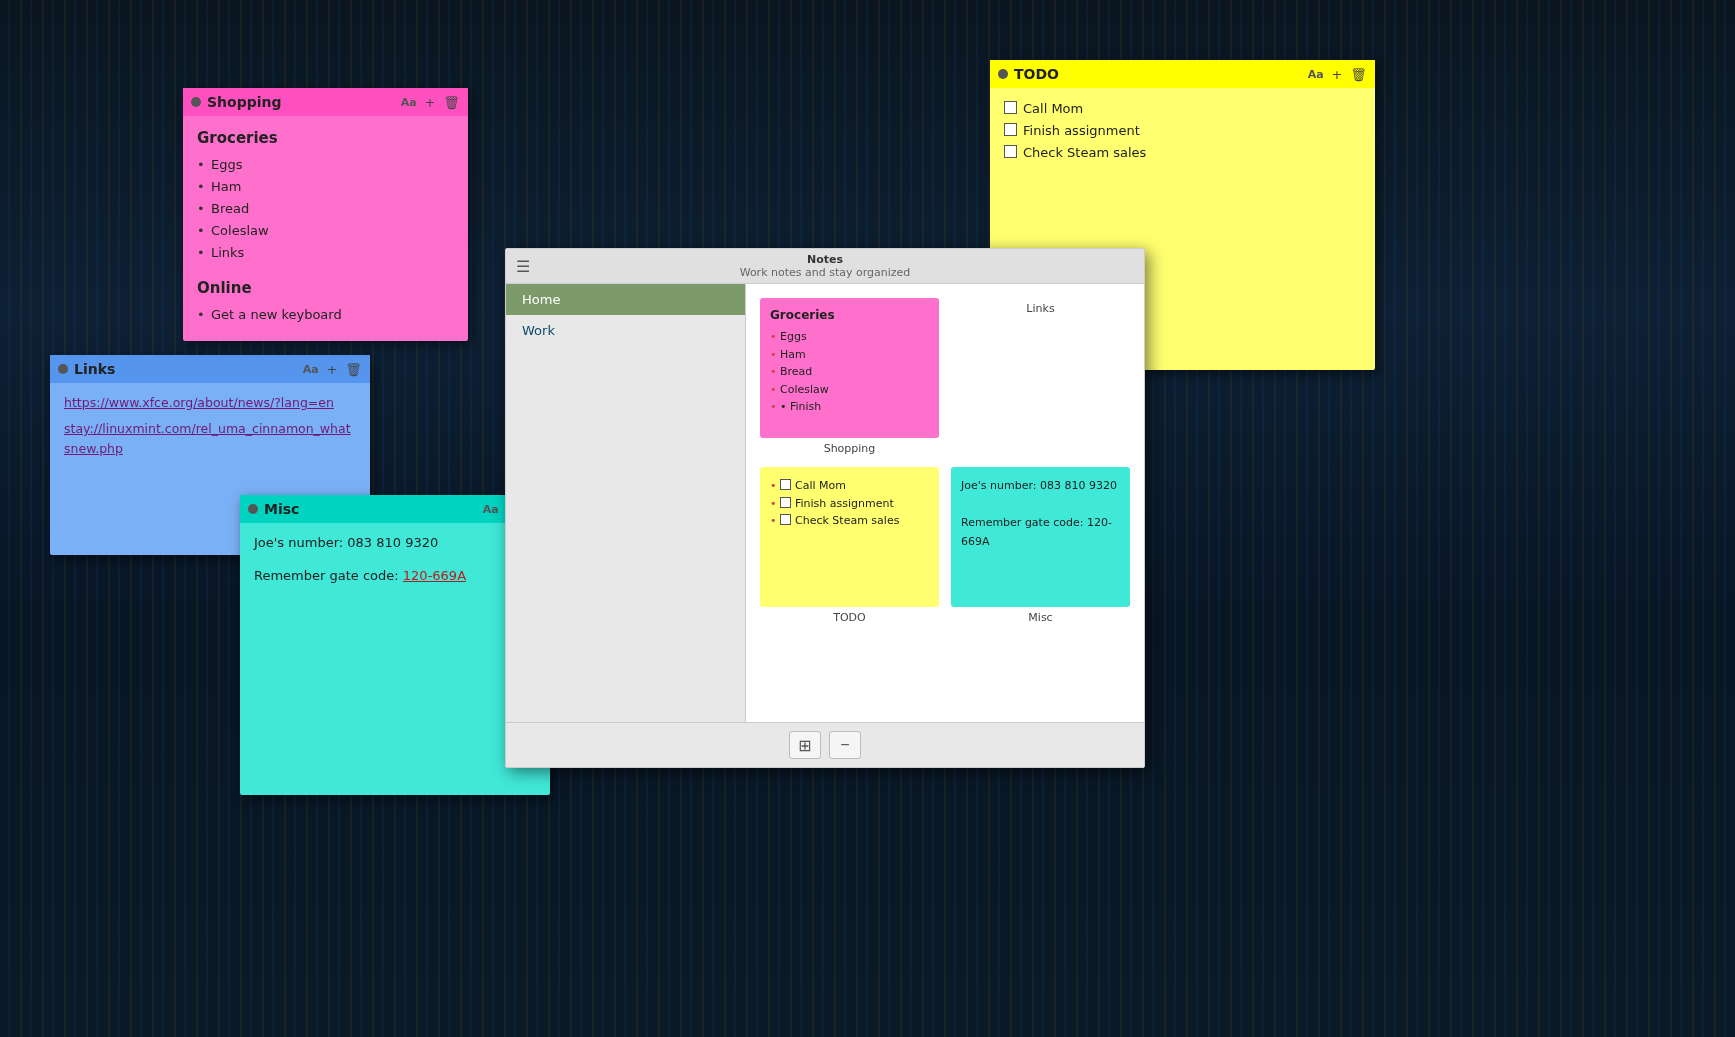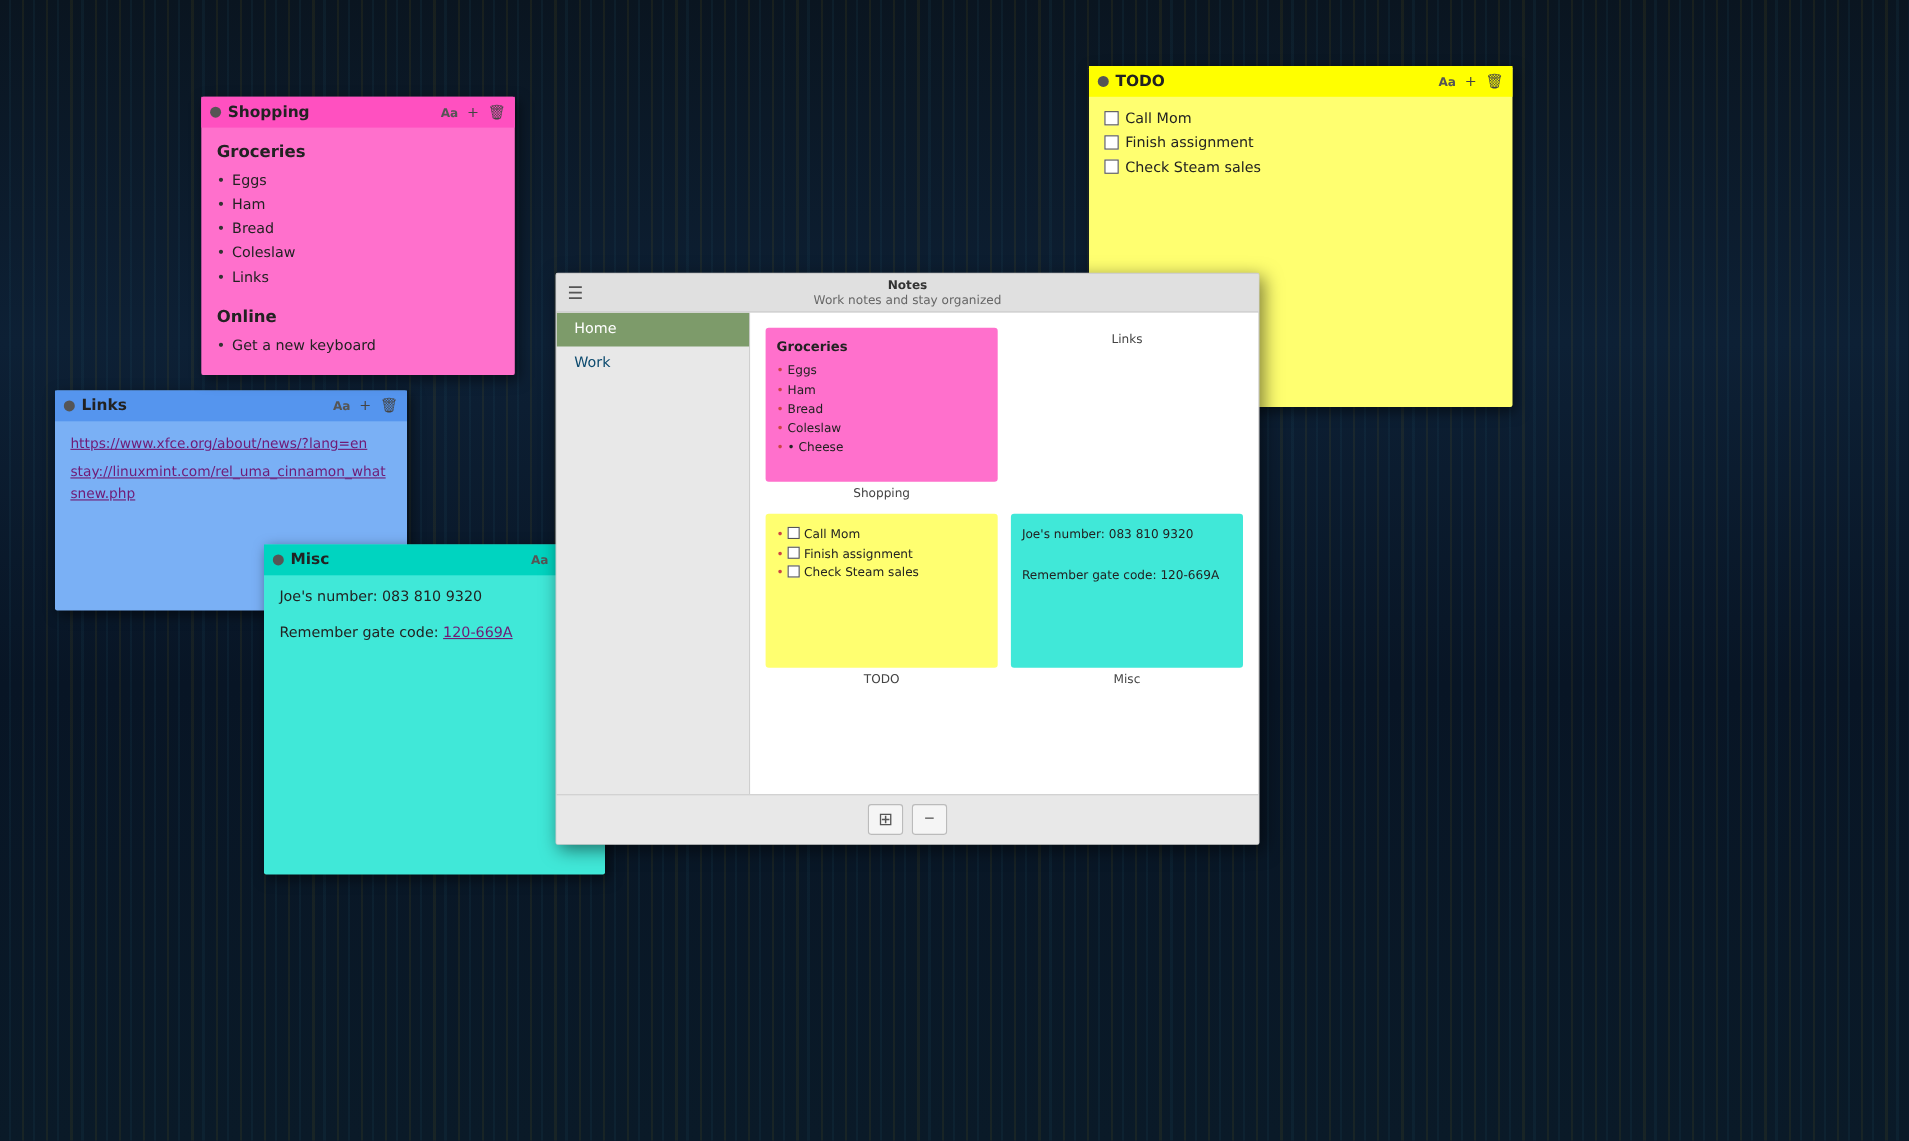--- a/index.html
+++ b/index.html
@@ -184,21 +184,21 @@
       color: #701a75;
       text-decoration: underline;
       cursor: pointer;
       font-size: 12.5px;
       display: block;
       margin-bottom: 6px;
       word-break: break-all;
     }
 
     .gate-link {
-      color: #701a75;
+      color: #b91c1c;
       text-decoration: underline;
     }
 
     
     .notes-manager {
       position: absolute;
       top: 248px;
       left: 505px;
       width: 640px;
       height: 520px;
@@ -243,21 +243,21 @@
     }
 
     .nm-body {
       display: flex;
       flex: 1;
       overflow: hidden;
     }
 
     
     .nm-sidebar {
-      width: 176px;
+      width: 240px;
       background: #e8e8e8;
       border-right: 1px solid #ccc;
       flex-shrink: 0;
     }
 
     .nm-sidebar-item {
       padding: 8px 16px;
       cursor: pointer;
       font-size: 13px;
       color: #0c4a6e;
@@ -502,21 +502,21 @@
       <div class="nm-grid">
 
         <div>
           <div class="nm-card nm-card-pink">
             <div class="nm-card-title">Groceries</div>
             <ul>
               <li>Eggs</li>
               <li>Ham</li>
               <li>Bread</li>
               <li>Coleslaw</li>
-              <li>• Cheese</li>
+              <li>• Finish</li>
             </ul>
           </div>
           <div class="nm-card-label">Shopping</div>
         </div>
 
         <div>
           <div class="nm-card-label">Links</div>
         </div>
 
         <div>

